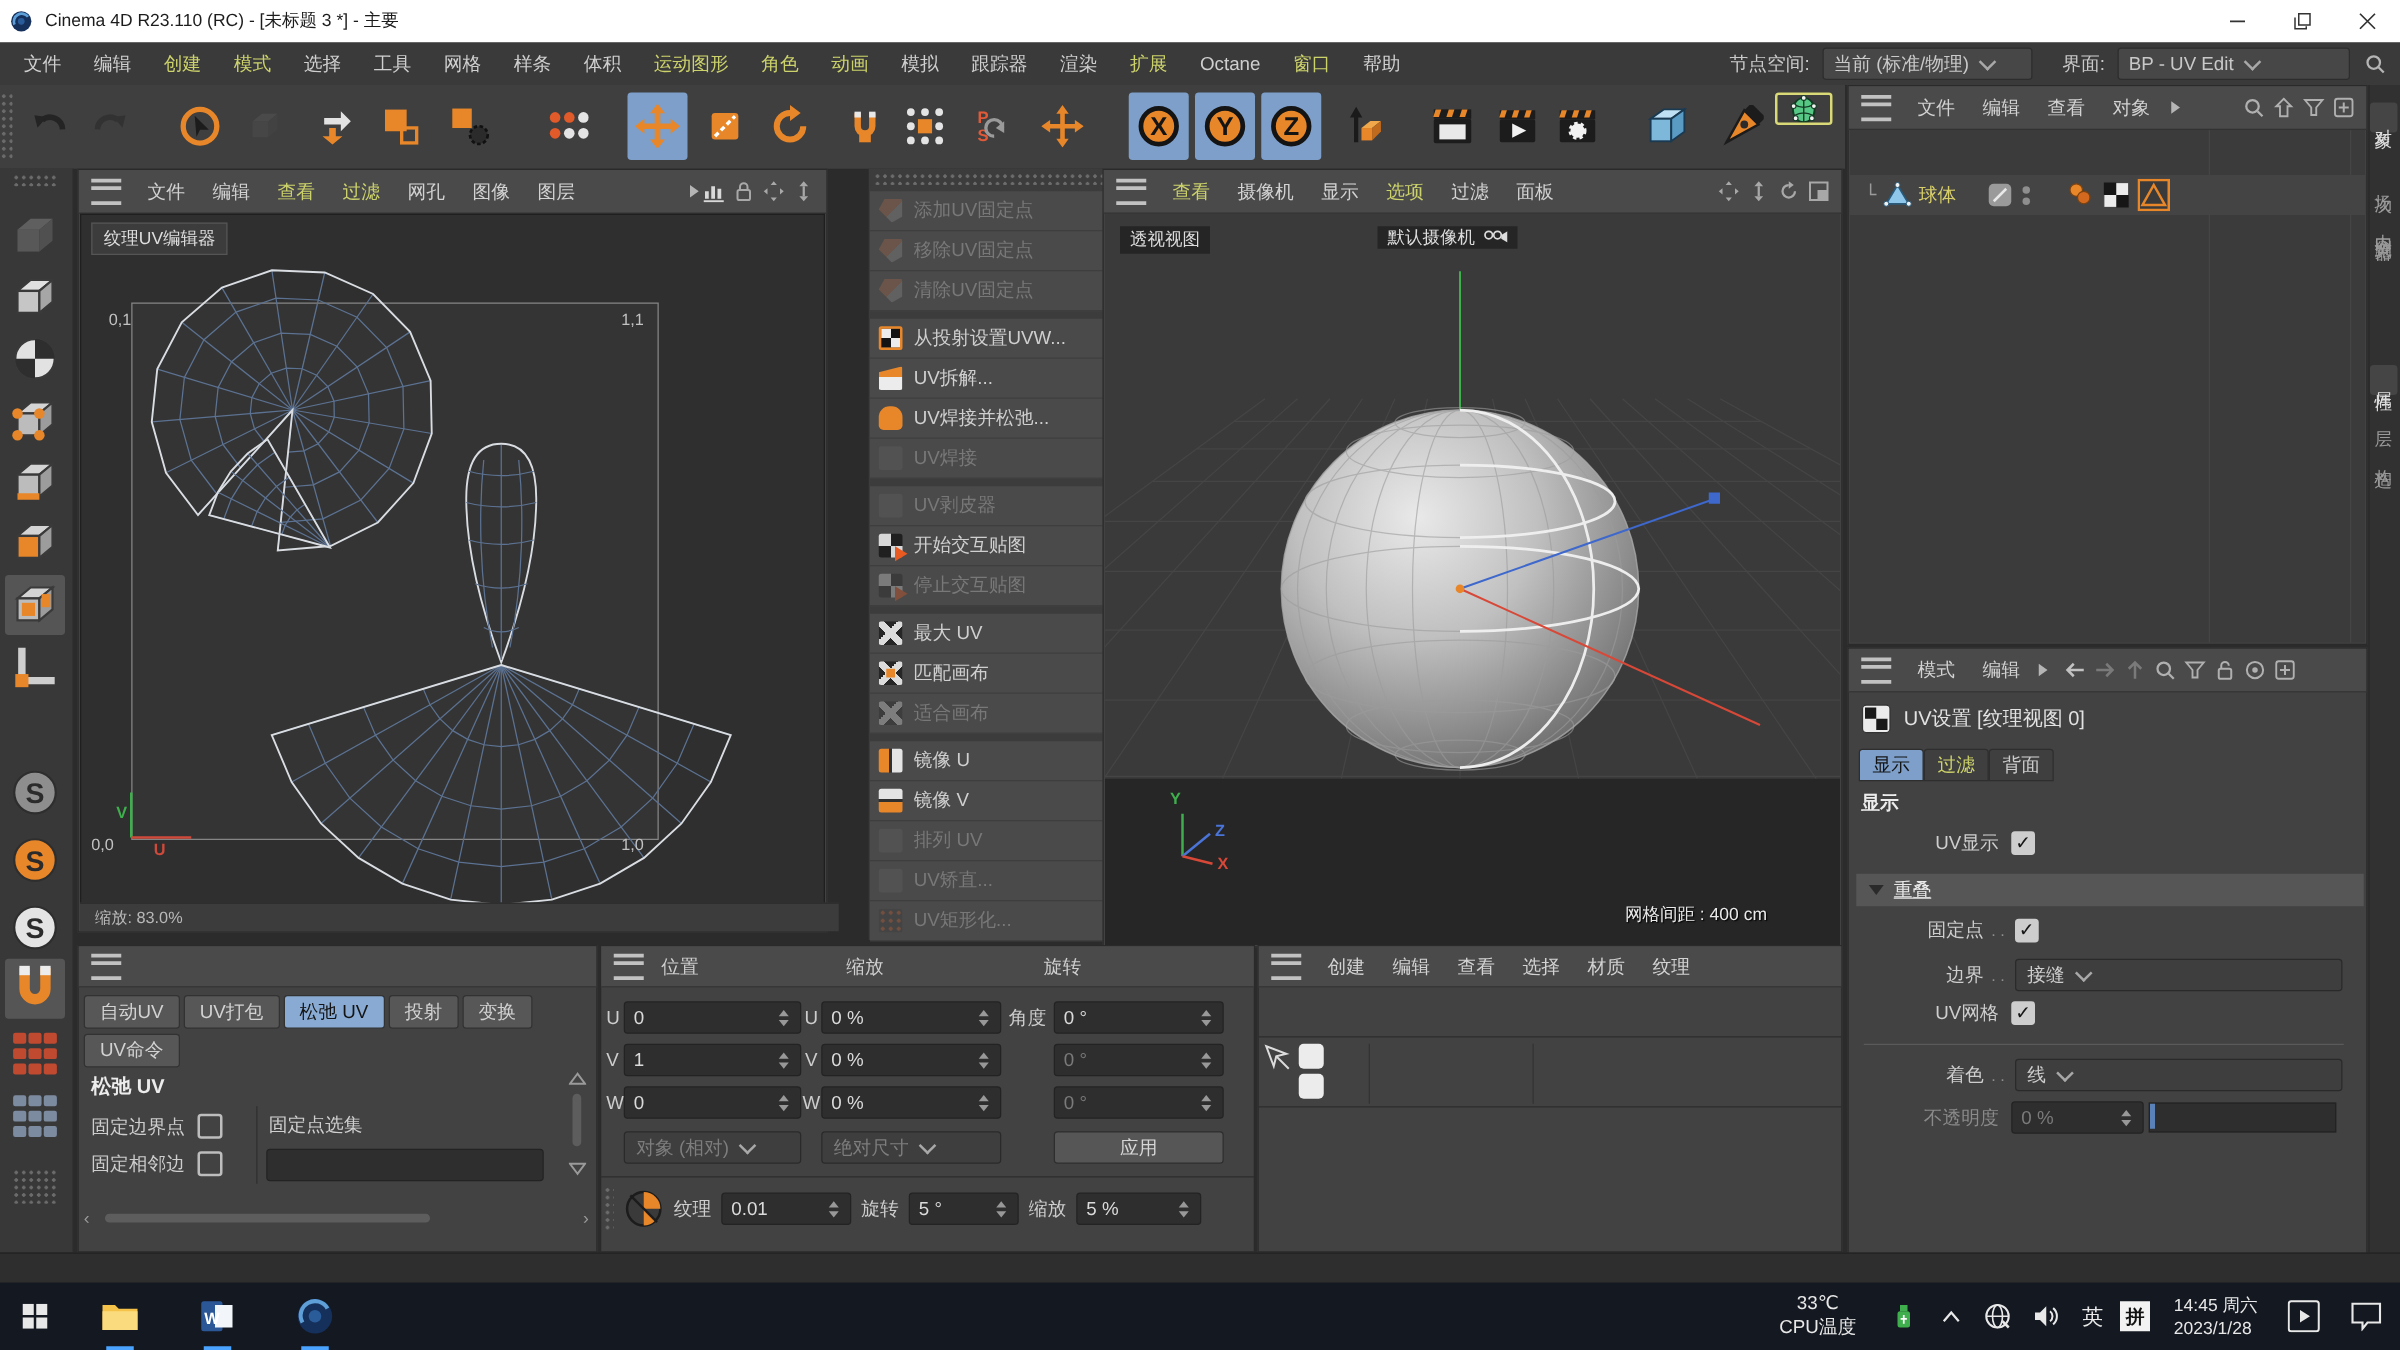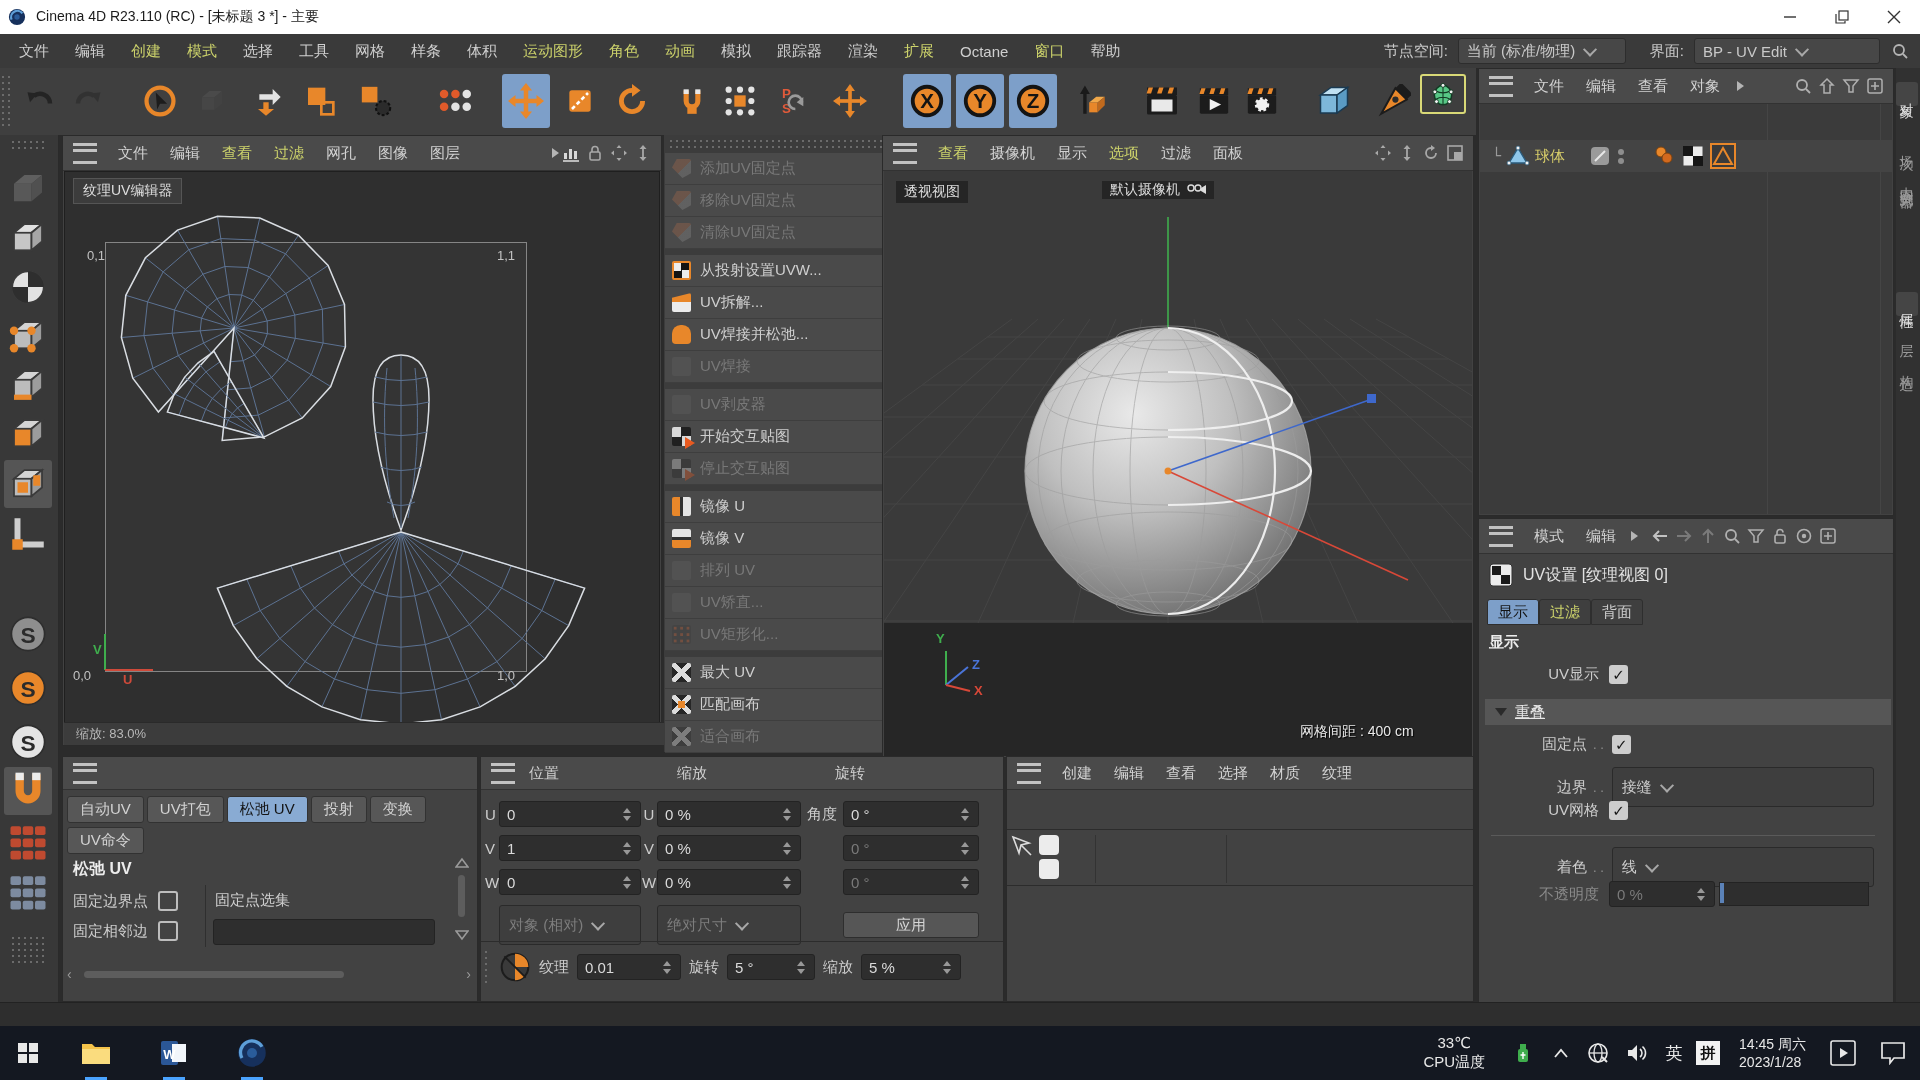--- a/index.html
+++ b/index.html
@@ -32,28 +32,28 @@
   .tri-r{width:0;height:0;border-top: 5px solid transparent;border-bottom:5px solid transparent;border-left:7px solid #b5b5b5;flex:none;}
   .hic{width:24px;height:22px;display:flex;align-items:center;justify-content:center;flex:none;}
   
   .fld{background:#2e2e2e;border:1px solid #232323;border-radius:3px;display:flex;align-items:center;padding:0 7px;color:#dadada;height:26px;box-sizing:border-box;}
   .fld .val{flex:1;overflow:hidden;white-space:nowrap;}
   .fld.dis .val{color:#7a7a7a;}
   .sp{width:12px;display:flex;flex-direction:column;align-items:center;justify-content:center;gap:3px;flex:none;margin-left:4px;}
   .sp i{display:block;width:0;height:0;border-left:4px solid transparent;border-right:4px solid transparent;}
   .sp .u{border-bottom:5px solid #989898;}
   .sp .d{border-top:5px solid #989898;}
-  .sel{background:#3e3e3e;border:1px solid #2a2a2a;border-radius:3px;display:flex;align-items:center;padding:0 9px;height:40px;box-sizing:border-box;color:#cdcdcd;}
+  .sel{background:#3e3e3e;border:1px solid #2a2a2a;border-radius:3px;display:flex;align-items:center;padding:0 9px;height:26px;box-sizing:border-box;color:#cdcdcd;}
   .sel.dis{color:#7d7d7d;}
   .cb1{width:19px;height:19px;background:#cdcdcd;border-radius:3px;color:#161616;font-size:15px;font-weight:bold;line-height:19px;text-align:center;flex:none;}
   .cb1::after{content:"✓";}
   .cb0{width:16px;height:16px;border:2px solid #bdbdbd;border-radius:3px;flex:none;}
   .btn{background:#565656;border:1px solid #2e2e2e;border-radius:3px;display:flex;align-items:center;justify-content:center;color:#d6d6d6;height:26px;box-sizing:border-box;}
   
-  .cmdpanel{left:664px;top:135px;width:250px;height:617px;background:#3c3c3c;}
+  .cmdpanel{left:695px;top:135px;width:250px;height:617px;background:#3c3c3c;}
   .cmdgrp{margin:0 1px 6px 1px;}
   .cmd{display:flex;align-items:center;height:31px;background:#4a4a4a;border-bottom:1px solid #3e3e3e;padding:0 7px;gap:9px;}
   .cmd .lbl{flex:1;color:#cfcfcf;white-space:nowrap;overflow:hidden;}
   .cmd.dis .lbl{color:#787878;}
   .cmd.dis .ci{opacity:.35;}
   .cmd.dis .gear{opacity:.35;}
   .ci{width:19px;height:19px;flex:none;border-radius:2px;position:relative;}
   .gear{width:14px;height:14px;border-radius:50%;border:3px dotted #262626;background:#6e6e6e;flex:none;}
   .ci-pin{background:linear-gradient(135deg,#a8694a 55%,#8b8b8b 55%);clip-path:polygon(25% 0,100% 0,100% 75%,55% 100%,0 45%);}
   .ci-checker{background:conic-gradient(#141414 25%,#ececec 0 50%,#141414 0 75%,#ececec 0);border:2px solid #e8872a;box-sizing:border-box;}
@@ -648,54 +648,54 @@
           <span class="ci ci-flag"></span>
           <span class="lbl">开始交互贴图</span>
         </div>
       <div class="cmd dis">
           <span class="ci ci-flag"></span>
           <span class="lbl">停止交互贴图</span>
         </div>
     </div>
     <div class="cmdgrp">
       <div class="cmd">
+          <span class="ci ci-max"></span>
+          <span class="lbl">最大 UV</span>
+        </div>
+      <div class="cmd">
+          <span class="ci ci-match"></span>
+          <span class="lbl">匹配画布</span>
+        </div>
+      <div class="cmd dis">
+          <span class="ci ci-fit"></span>
+          <span class="lbl">适合画布</span>
+        </div>
+    </div>
+    <div class="cmdgrp">
+      <div class="cmd">
           <span class="ci ci-mu"></span>
           <span class="lbl">镜像 U</span>
         </div>
       <div class="cmd">
           <span class="ci ci-mv"></span>
           <span class="lbl">镜像 V</span>
         </div>
       <div class="cmd dis">
           <span class="ci ci-arr"></span>
           <span class="lbl">排列 UV</span>
         </div>
       <div class="cmd dis">
           <span class="ci ci-str"></span>
           <span class="lbl">UV矫直...</span>
           <span class="gear"></span>
         </div>
       <div class="cmd dis">
           <span class="ci ci-rect"></span>
           <span class="lbl">UV矩形化...</span>
           <span class="gear"></span>
-        </div>
-    </div>
-    <div class="cmdgrp">
-      <div class="cmd">
-          <span class="ci ci-max"></span>
-          <span class="lbl">最大 UV</span>
-        </div>
-      <div class="cmd">
-          <span class="ci ci-match"></span>
-          <span class="lbl">匹配画布</span>
-        </div>
-      <div class="cmd dis">
-          <span class="ci ci-fit"></span>
-          <span class="lbl">适合画布</span>
         </div>
     </div>
   </div>
 
   <div class="panel" style="left:882px;top:135px;width:590px;height:621px">
     <div class="phead">
       <span class="bg3"></span>
       <span class="pmi hl">查看</span>
       <span class="pmi">摄像机</span>
       <span class="pmi">显示</span>

